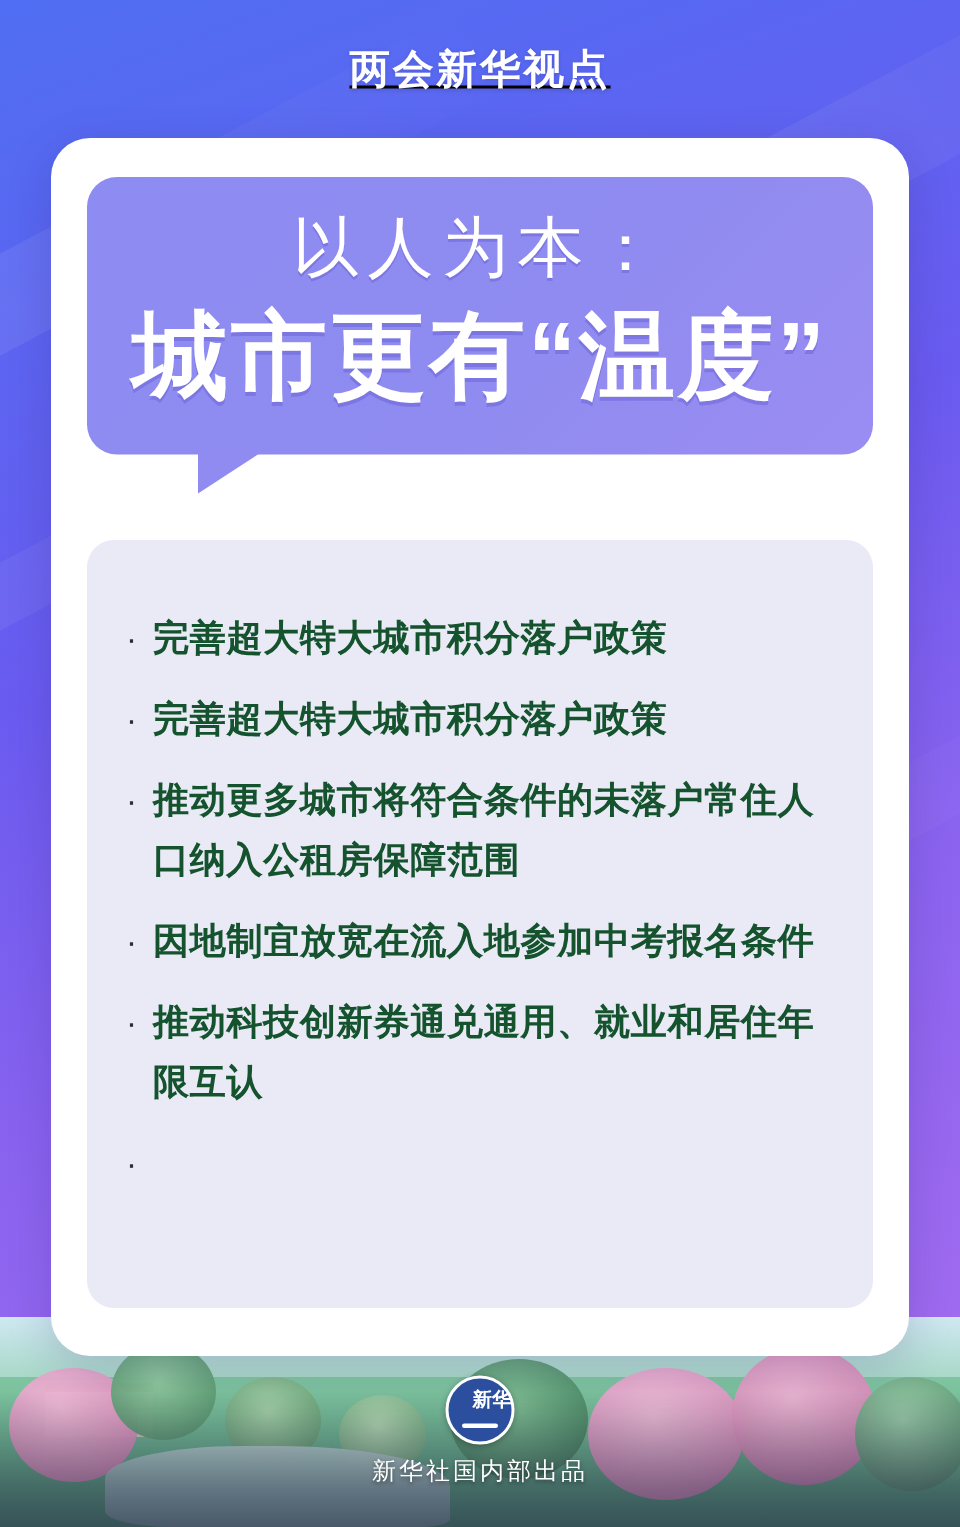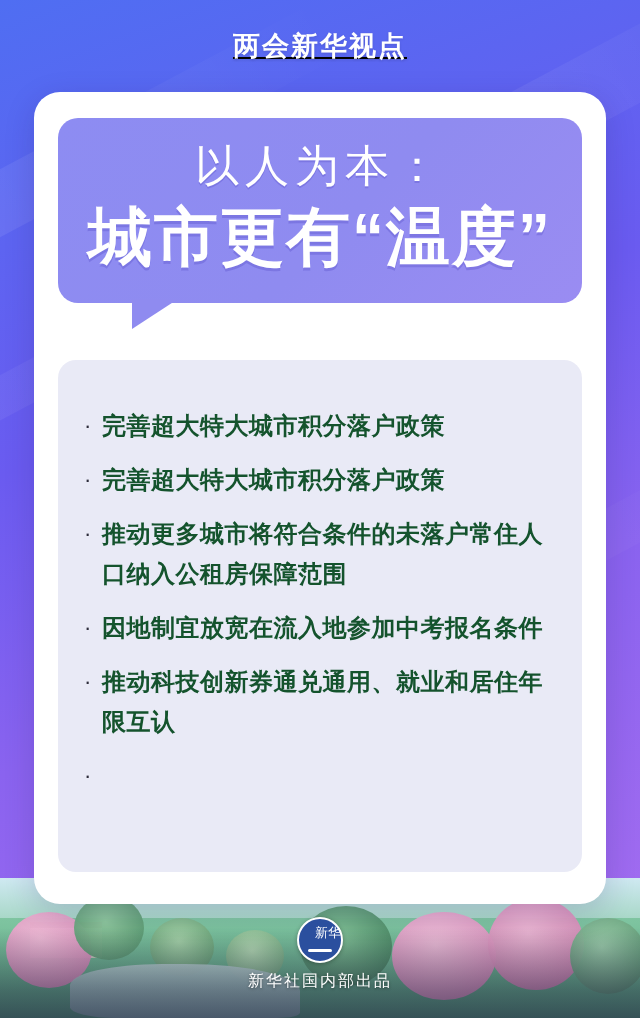--- a/index.html
+++ b/index.html
@@ -209,21 +209,21 @@
     position: relative;
     box-shadow: 0 1px 4px rgba(0,0,0,0.3);
   }
   .logo-circle .glyph {
     position: absolute;
     left: 16px; right: 0; top: 7px;
     color: #ffffff;
     font-size: 13px;
     line-height: 14px;
     letter-spacing: 0;
-    font-weight: normal;
+    font-weight: bold;
   }
   .logo-circle .bar {
     position: absolute;
     left: 9px; right: 9px; bottom: 9px;
     height: 3px;
     background: #ffffff;
     border-radius: 2px;
   }
   .footer-text {
     color: #ffffff;

